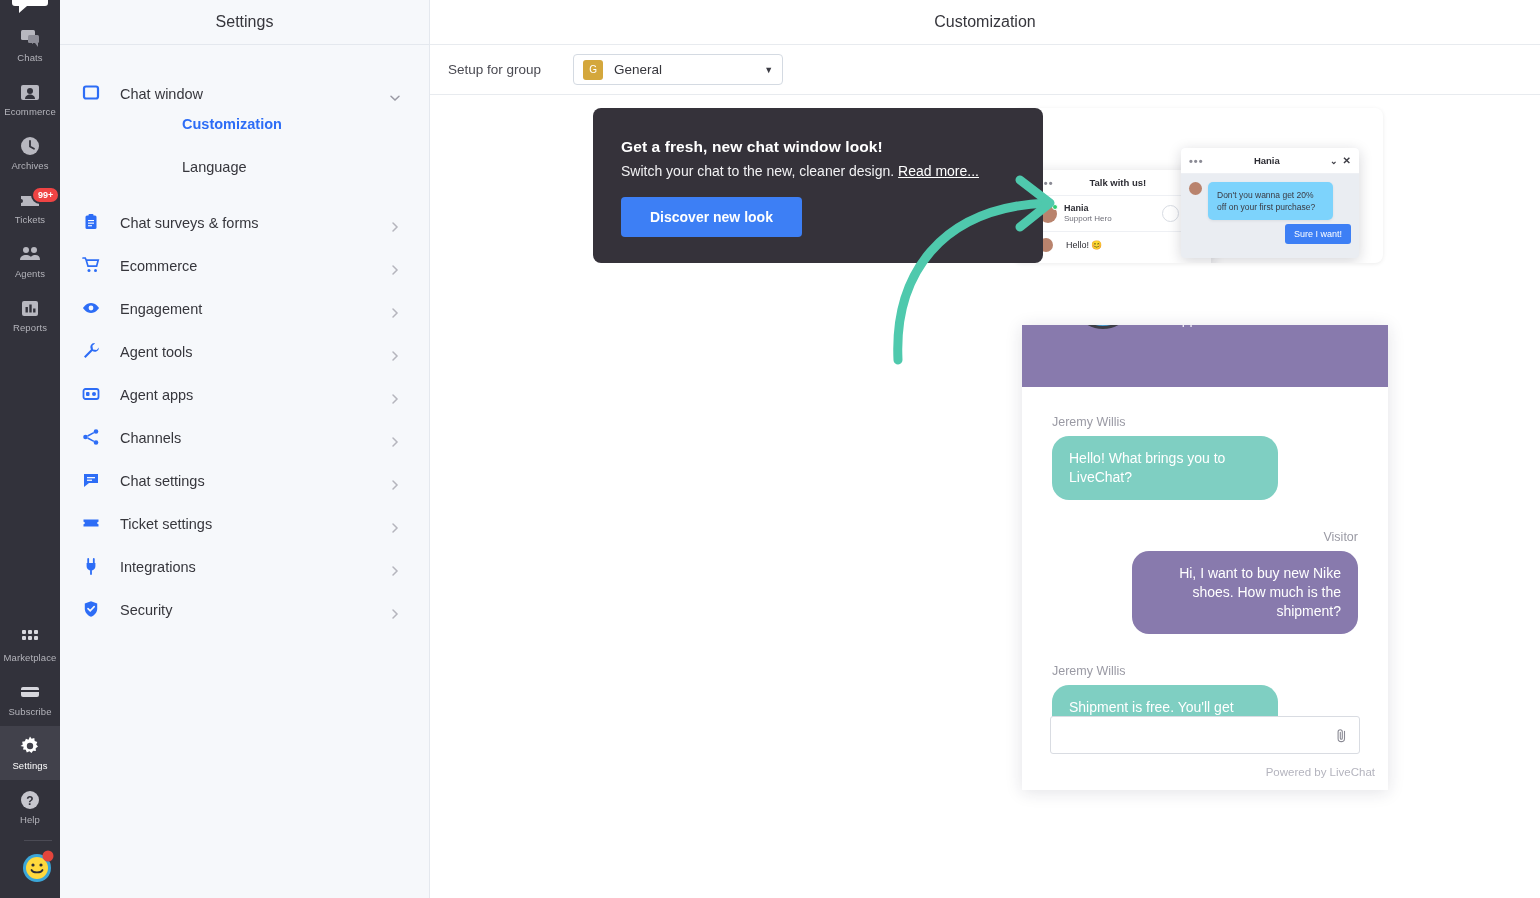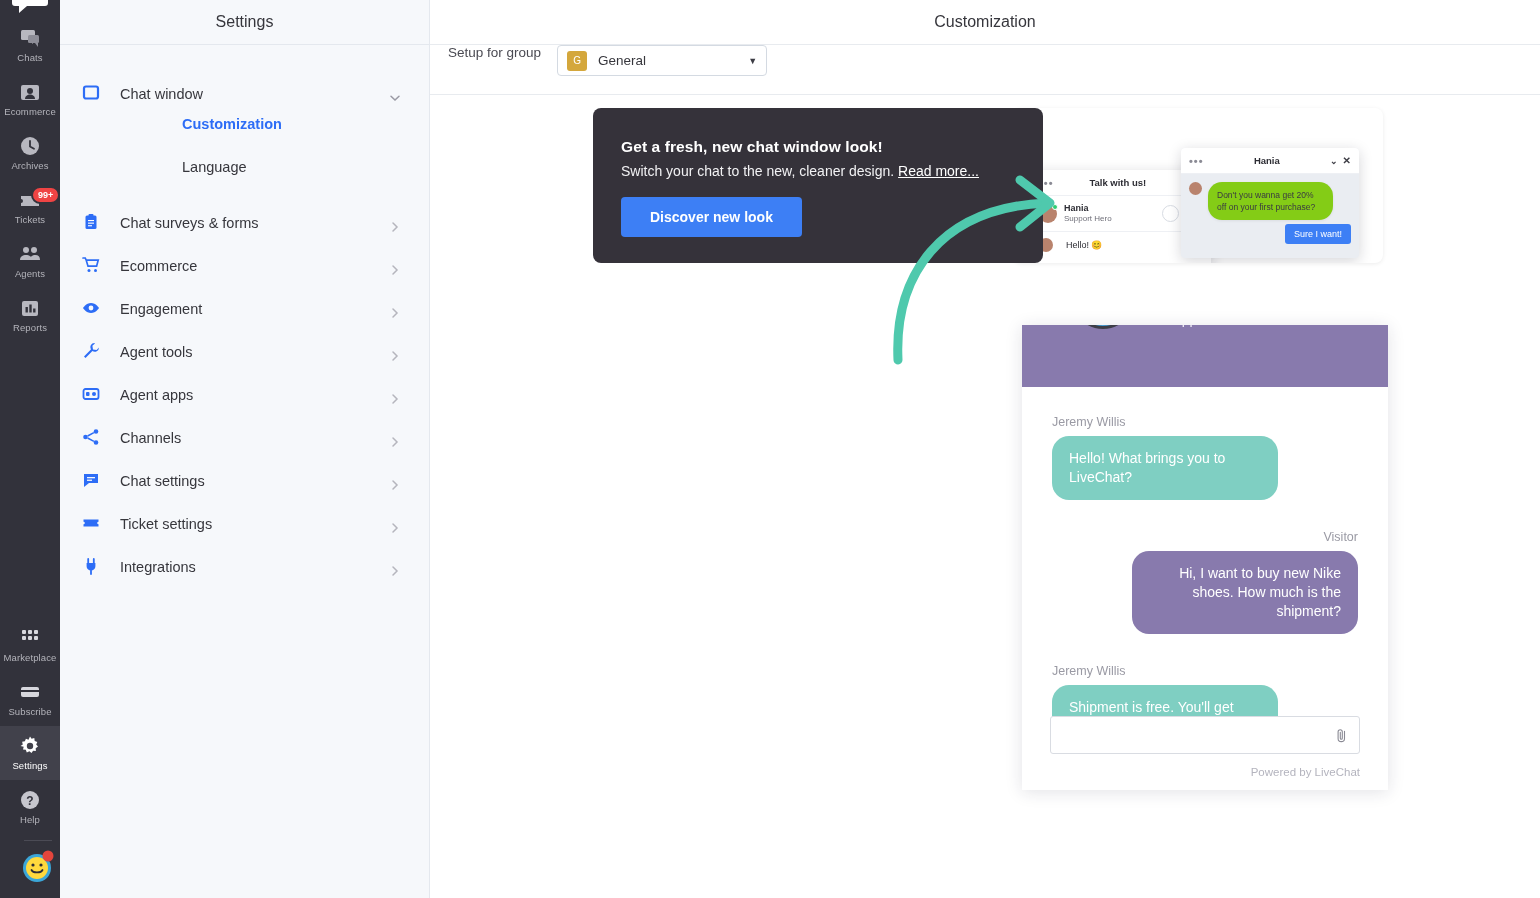--- a/index.html
+++ b/index.html
@@ -77,21 +77,21 @@
     flex: 1 1 auto; height: 898px; position: relative; background: #ffffff;
     overflow: hidden;
   }
   .main-head {
     height: 45px; border-bottom: 1px solid #e8ebef;
     display: flex; align-items: center; justify-content: center;
     font-size: 16px; color: #36363c;
   }
   .group-bar {
     height: 50px; border-bottom: 1px solid #e8ebef;
-    display: flex; padding-left: 18px; gap: 16px;
+    display: flex; align-items: center; padding-left: 18px; gap: 32px;
   }
   .group-lbl { font-size: 13.5px; color: #4a4a52; }
   .group-select {
     width: 210px; height: 31px; border: 1px solid #d4dae2; border-radius: 4px;
     background: #fff; display: flex; align-items: center; padding: 0 9px;
     cursor: pointer; position: relative;
   }
   .group-avatar {
     width: 20px; height: 20px; border-radius: 3px; background: #d4a73c;
     color: #fff; font-size: 10px; display: flex; align-items: center; justify-content: center;
@@ -141,21 +141,21 @@
   .mw-av { width: 18px; height: 18px; border-radius: 50%; background: #b9836d; position: relative; flex:0 0 18px;}
   .mw-av .dot { position:absolute; right:-1px; top:-1px; width:6px;height:6px;border-radius:50%;background:#2ecc71;border:1px solid #fff;}
   .mw-nm { font-size: 9px; font-weight: 700; color: #2d2d34; line-height: 11px; }
   .mw-sub { font-size: 8px; color: #6f6f79; line-height: 10px; }
   .mw-ic { width: 17px; height: 17px; border-radius: 50%; border: 1px solid #d8dce3; }
   .mw-msg {
     display: flex; align-items: center; gap: 6px; padding: 4px 8px;
     border-top: 1px solid #eef0f4;
   }
   .mw-bub { background:#fff; border-radius: 5px; font-size: 9px; color:#2d2d34; padding: 4px 7px; }
-  .mw-bub2 { background:#84cc16; border-radius: 14px; font-size: 8.5px; color:#3a3a42; padding: 7px 9px; line-height: 12px; max-width: 125px; box-shadow:0 1px 3px rgba(0,0,0,.07);}
+  .mw-bub2 { background:#7dd3fc; border-radius: 5px; font-size: 8.5px; color:#3a3a42; padding: 7px 9px; line-height: 12px; max-width: 125px; box-shadow:0 1px 3px rgba(0,0,0,.07);}
   .mw-cta { position:absolute; right: 8px; bottom: 14px; background:#3d7ff5;color:#fff;font-size:9px;padding:5px 9px;border-radius:3px;}
 
   
   .arrow-annot { position: absolute; left: 440px; top: 170px; z-index: 9; pointer-events: none; }
 
   
   .preview-clip {
     position: absolute; left: 592px; top: 325px; width: 366px; height: 465px;
     overflow: hidden;
     box-shadow: 0 2px 16px rgba(30,30,60,.13);
@@ -185,21 +185,21 @@
   .pv-bub.visitor { background: #887AAD; }
   .pv-right { text-align: right; }
   .pv-gap { height: 30px; }
   .pv-input-wrap {
     position: absolute; left: 28px; bottom: 36px; right: 28px; height: 38px;
     background: #fff; border: 1px solid #d9dce2; border-radius: 3px;
     display: flex; align-items: center; justify-content: flex-end; padding-right: 10px;
   }
   .pv-clip-ico { width: 14px; height: 16px; }
   .pv-powered {
-    position: absolute; right: 28px; bottom: 12px;
+    position: absolute; right: 13px; bottom: 12px;
     font-size: 11.5px; color: #b4b4be;
   }
 </style>
 </head>
 <body>
 
 <div id="app">
 
   <div class="rail">
     <div class="rail-logo">
@@ -494,20 +494,34 @@
             </svg>
         </span>
         <span class="nav-lbl">Integrations</span>
         <span class="nav-chev">
           <svg width="12" height="12" viewBox="0 0 12 12">
               <path d="M4 2l4 4-4 4" stroke="#b5b5bd" stroke-width="1.5" fill="none" stroke-linecap="round"></path>
             </svg>
         </span>
       </div>
 
+      <div class="nav-row">
+        <span class="nav-ico">
+          <svg width="18" height="18" viewBox="0 0 18 18">
+              <path d="M9 1.3l6.2 2.2v5.2c0 3.6-2.6 6.6-6.2 8-3.6-1.4-6.2-4.4-6.2-8V3.5L9 1.3z" fill="#2d6df6"></path>
+              <path d="M6 8.6l2.2 2.2L12.2 6.6" stroke="#f6f8fb" stroke-width="1.6" fill="none" stroke-linecap="round"></path>
+            </svg>
+        </span>
+        <span class="nav-lbl">Security</span>
+        <span class="nav-chev">
+          <svg width="12" height="12" viewBox="0 0 12 12">
+              <path d="M4 2l4 4-4 4" stroke="#b5b5bd" stroke-width="1.5" fill="none" stroke-linecap="round"></path>
+            </svg>
+        </span>
+      </div>
 
     </div>
   </div>
 
   <div class="main">
     <div class="main-head">Customization</div>
 
     <div class="group-bar">
       <span class="group-lbl">Setup for group</span>
       <div class="group-select">

